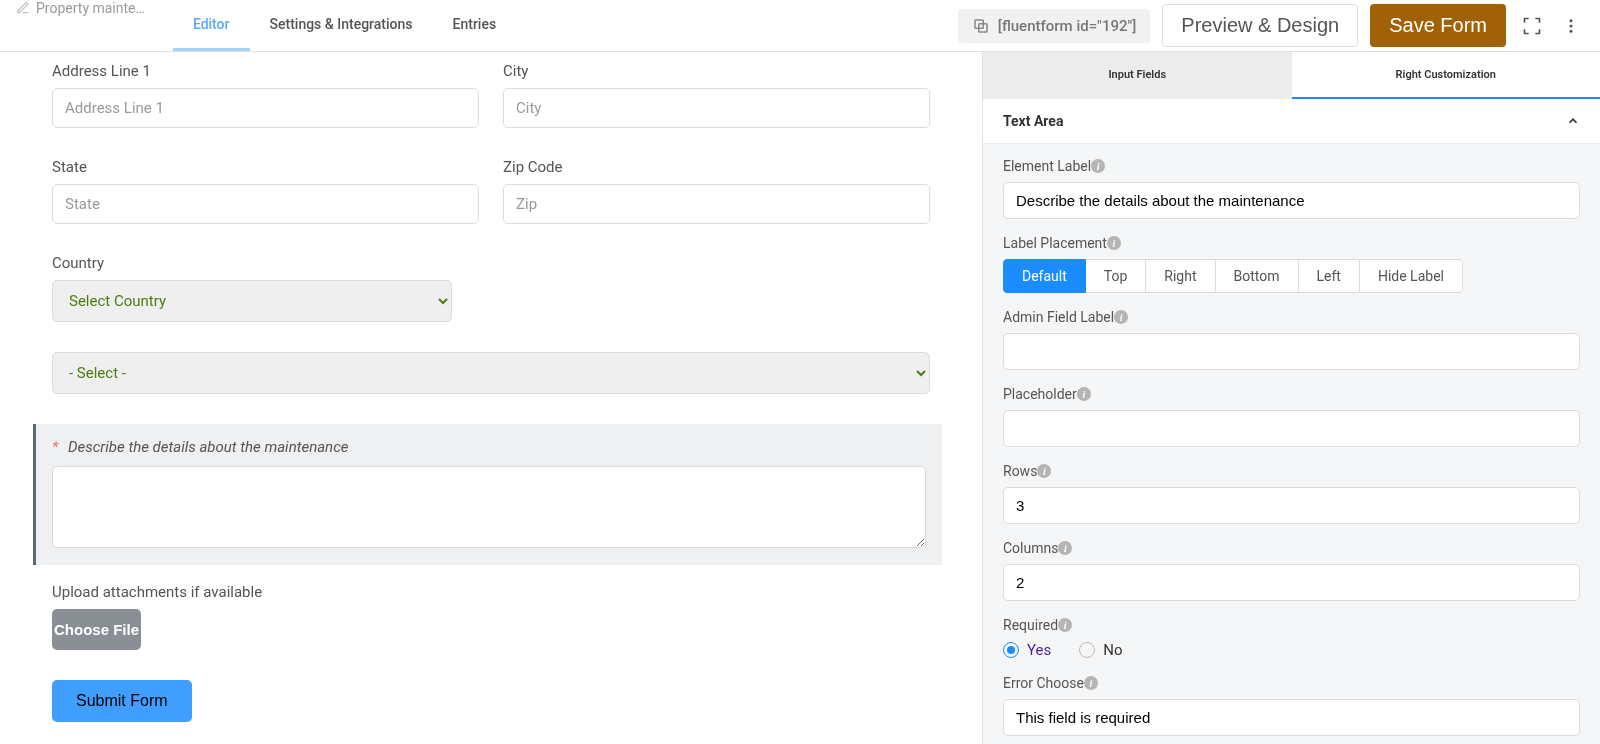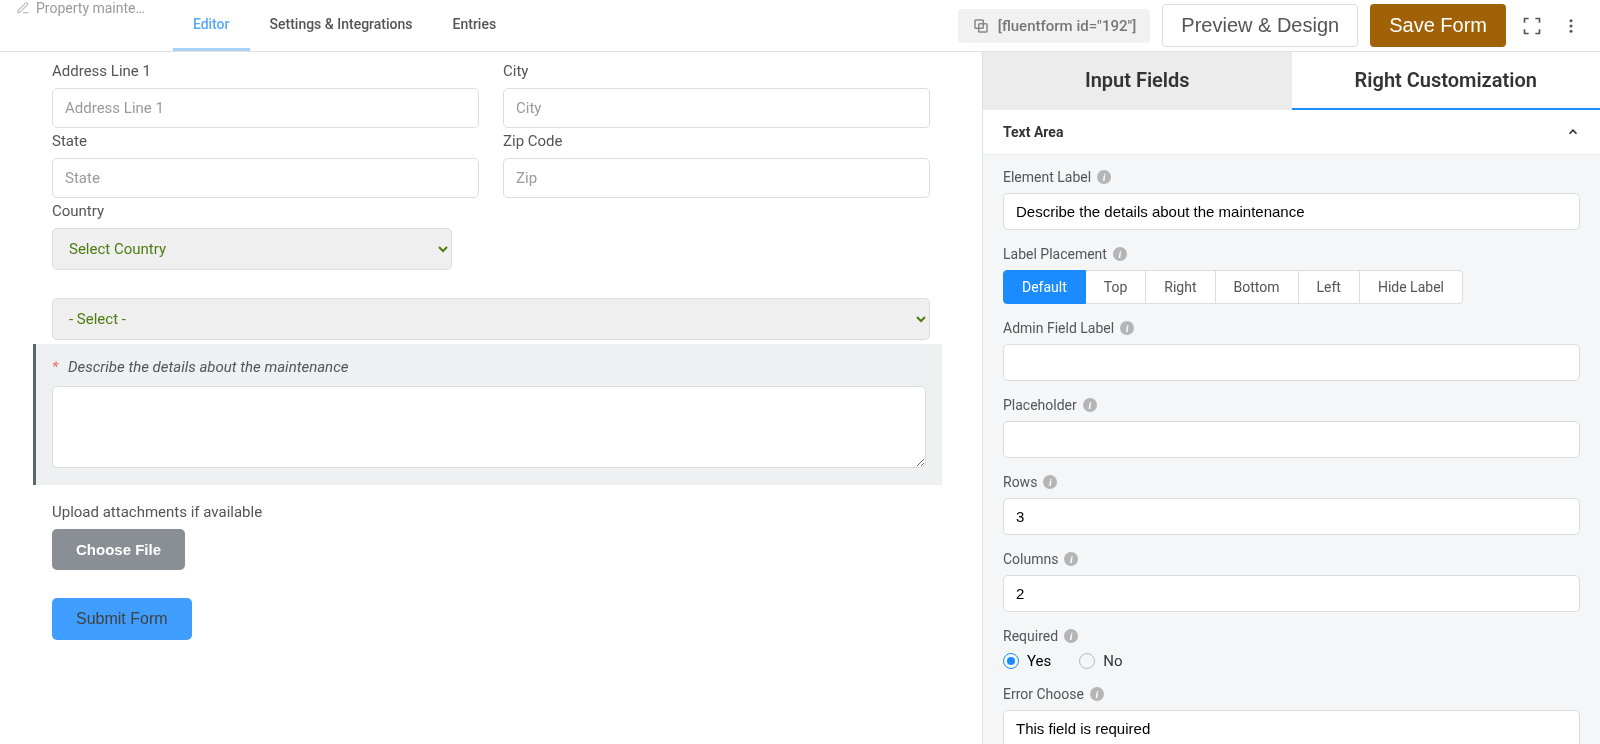--- a/index.html
+++ b/index.html
@@ -64,21 +64,21 @@
     .btn-outline { background: #fff; border-color: #ddd; color: #555; }
     .btn-primary { background: #a16207; color: #fff; }
     .header-icon { color: #555; cursor: pointer; padding: 4px; }
 
     .main { display: flex; height: calc(100vh - 52px); }
     .form-canvas {
       flex: 1;
       overflow-y: auto;
       padding: 10px 52px 30px 52px;
     }
-    .field-group { margin-bottom: 4px; }
+    .field-group { margin-bottom: 30px; }
     .field-row { display: flex; gap: 24px; }
     .field-col { flex: 1; }
     .field-label {
       display: block;
       color: #555;
       font-size: 15px;
       margin-bottom: 8px;
     }
     .required-star { color: #f56c6c; margin-right: 6px; }
     .text-input, .select-input, .textarea-input {
@@ -96,36 +96,36 @@
     .textarea-input { resize: both; height: 82px; }
     .selected-field {
       background: #eef0f2;
       border-left: 3px solid #5c6770;
       padding: 14px 16px;
       margin-left: -19px;
       margin-right: -12px;
       margin-bottom: 18px;
     }
     .selected-field .field-label { margin-bottom: 10px; font-style: italic; }
-    .btn-gray { background: #8a8f95; color: #fff; border: none; padding: 12px 24px; border-radius: 5px; font-weight: 600; font-size: 15px; }
-    .btn-submit { background: #409eff; color: #404040; border: none; padding: 12px 24px; border-radius: 5px; font-weight: 500; font-size: 16px; }
+    .btn-gray { background: #8a8f95; color: #fff; border: none; padding: 12px 2px; border-radius: 5px; font-weight: 600; font-size: 15px; }
+    .btn-submit { background: #409eff; color: #000000; border: none; padding: 12px 24px; border-radius: 5px; font-weight: 500; font-size: 16px; }
 
     .sidebar {
       width: 618px;
       border-left: 1px solid #e0e0e0;
       display: flex;
       flex-direction: column;
       background: #fafafa;
     }
     .sidebar-tabs { display: flex; background: #f5f5f5; }
     .sidebar-tab {
       flex: 1;
       text-align: center;
       padding: 16px 10px;
-      font-size: 20px;
+      font-size: 11px;
       font-weight: 600;
       color: #333;
       cursor: pointer;
       border-bottom: 2px solid transparent;
       background: #ececec;
     }
     .sidebar-tab.active {
       background: #fff;
       border-bottom: 2px solid #1a8cff;
     }
@@ -138,21 +138,21 @@
       background: #fff;
       border-bottom: 1px solid #eee;
     }
     .panel-body {
       padding: 14px 20px 30px 20px;
       overflow-y: auto;
       flex: 1;
       background: #f5f6f7;
     }
     .setting-row { margin-bottom: 16px; }
-    .setting-label { display: flex; align-items: center; gap: 6px; color: #555; font-size: 14px; margin-bottom: 8px; }
+    .setting-label { display: flex; align-items: center; color: #555; font-size: 14px; margin-bottom: 8px; }
     .info-icon {
       display: inline-flex;
       width: 14px; height: 14px;
       border-radius: 50%;
       background: #b5b5b5;
       color: #fff;
       font-size: 10px;
       font-style: italic;
       font-weight: bold;
       align-items: center;
@@ -181,21 +181,21 @@
     .btn-group .seg:last-child { border-radius: 0 4px 4px 0; }
     .btn-group .seg.active { background: #1a8cff; color: #fff; border-color: #1a8cff; z-index: 1; }
     .radio-row { display: flex; gap: 28px; align-items: center; }
     .radio-item { display: flex; align-items: center; gap: 8px; font-size: 15px; }
     .radio-circle {
       width: 16px; height: 16px; border-radius: 50%; border: 1px solid #bbb;
       display: inline-flex; align-items: center; justify-content: center;
     }
     .radio-circle.checked { border-color: #1a8cff; }
     .radio-circle.checked::after { content: ""; width: 8px; height: 8px; border-radius: 50%; background: #1a8cff; }
-    .radio-item.checked { color: #000000; }
+    .radio-item.checked { color: #4c1d95; }
     svg { display: block; }
   </style>
 </head>
 <body>
 
 <div class="header">
   <div class="header-left">
     <span class="page-title">
       <span style="color:#bbb;">
         <svg width="14" height="14" viewBox="0 0 24 24" fill="none" stroke="currentColor" stroke-width="2">

